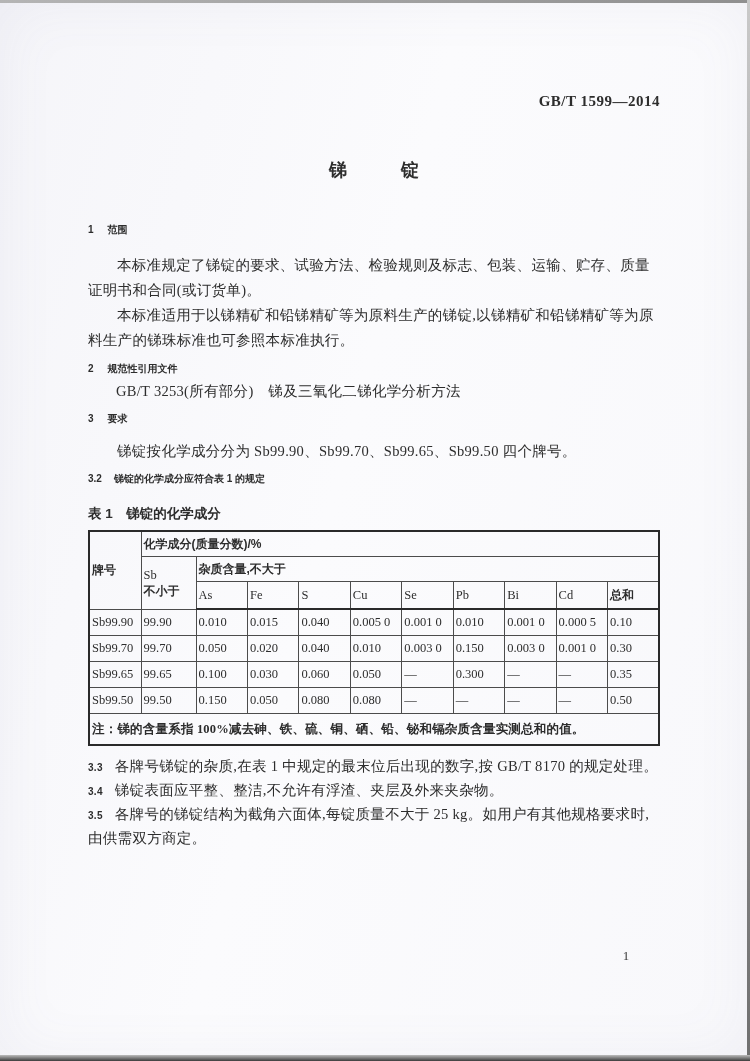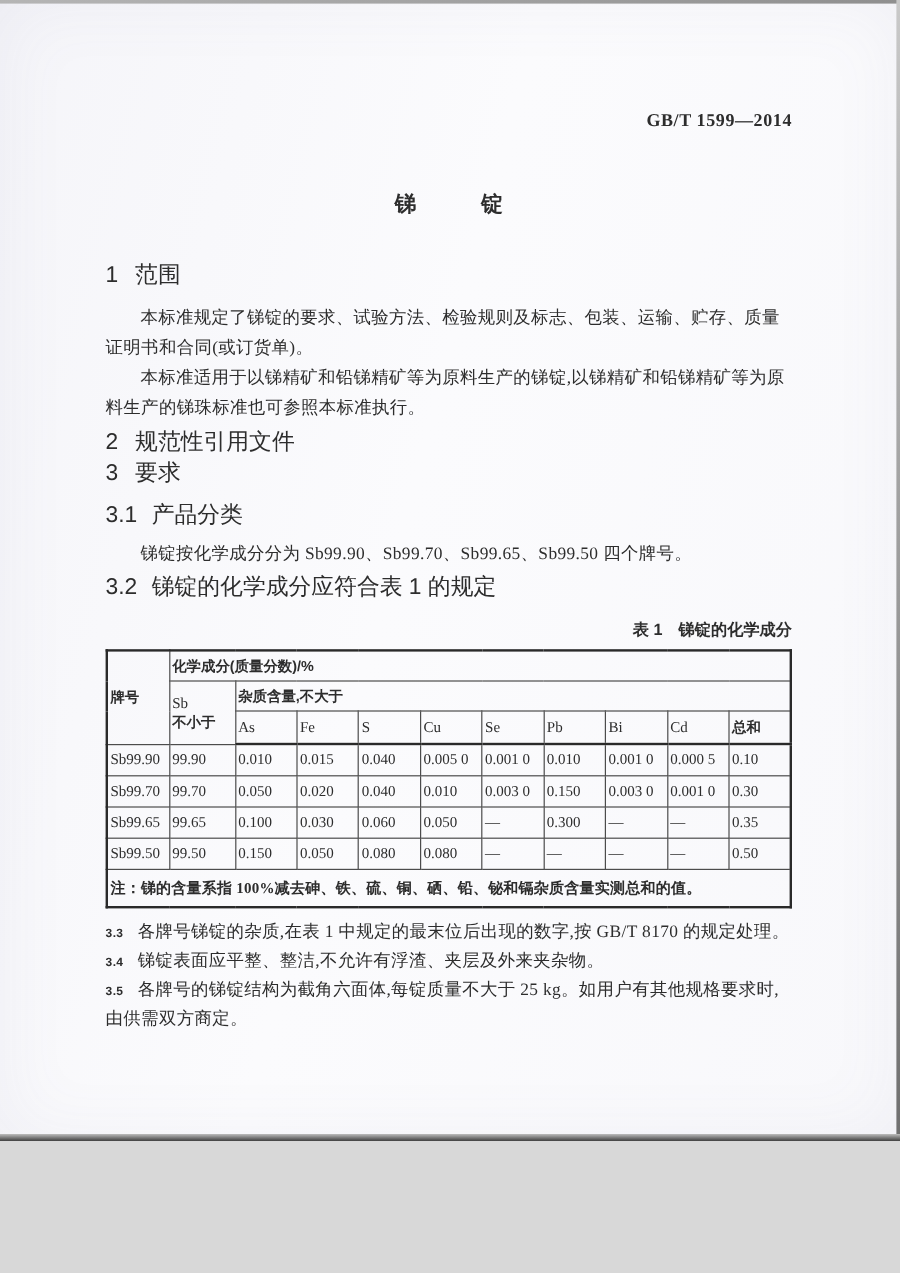--- a/index.html
+++ b/index.html
@@ -1,18 +1,18 @@
 <!DOCTYPE html>
 <html><head>
 <meta charset="utf-8">
 <style>
   html,body{margin:0;padding:0;background:#d8d8d8;}
   .scan{
     position:relative;
-    width:750px;height:951px;
+    width:750px;height:1061px;
     margin:0 auto;
     background:linear-gradient(105deg,#f5f5f9 0%,#fbfbfd 45%,#f8f8fb 100%);
     box-shadow:inset 0 0 60px rgba(110,110,150,0.07);
     overflow:hidden;
     color:#2d2d2d;
   }
   .edge{position:absolute;}
   .edge-top{top:0;left:0;right:0;height:3px;background:linear-gradient(90deg,#b5b5b5,#8f8f8f);}
   .edge-right{top:0;right:0;bottom:0;width:3px;background:linear-gradient(180deg,#c9c9c9,#6f6f6f);}
   .edge-bottom{left:0;right:0;bottom:0;height:6px;background:linear-gradient(180deg,#bdbdbd,#3c3c3c);}
@@ -29,37 +29,37 @@
     letter-spacing:0.5px;
   }
   .doc-title{
     margin:44px 0 0 0;
     text-align:center;
     font-family:"Liberation Sans","DejaVu Sans",sans-serif;
     font-weight:bold;font-size:18px;line-height:32px;
   }
   .h-sec{
     font-family:"Liberation Sans","DejaVu Sans",sans-serif;
-    font-weight:normal;font-size:19px;line-height:20px;
+    font-weight:bold;font-size:10px;line-height:20px;
   }
   .h1-sec{margin-top:34px;}
   .h-num{display:inline-block;margin-right:14px;}
   .h-num-sub{display:inline-block;margin-right:12px;}
   p{margin:0;}
   .body-p{line-height:25px;text-indent:2em;letter-spacing:0.3px;}
   .mt13{margin-top:13px;}
   .mt7{margin-top:7px;}
   .h2-sec{margin-top:6px;}
   .ref-line{line-height:24px;padding-left:28px;letter-spacing:0.3px;}
   .h3-sec{margin-top:6px;}
   .h31-sec{margin-top:15px;}
   .p-class{margin-top:10px;line-height:25px;text-indent:2em;letter-spacing:0.3px;}
   .h32-sec{margin-top:5px;}
   .tbl-caption{
-    margin-top:16px;text-align:right;
+    margin-top:16px;text-align:left;
     font-family:"Liberation Sans","DejaVu Sans",sans-serif;
     font-weight:bold;font-size:13.5px;line-height:18px;
   }
   table.t1{
     margin-top:7px;width:100%;
     border-collapse:collapse;table-layout:fixed;
     border:2px solid #2a2a2a;
   }
   table.t1 td{
     border:1px solid #4c4c4c;
@@ -114,28 +114,26 @@
 
     <div class="h-sec h1-sec">
       <span class="h-num">1</span><span>范围</span>
     </div>
     <p class="body-p mt13">本标准规定了锑锭的要求、试验方法、检验规则及标志、包装、运输、贮存、质量证明书和合同(或订货单)。</p>
     <p class="body-p">本标准适用于以锑精矿和铅锑精矿等为原料生产的锑锭,以锑精矿和铅锑精矿等为原料生产的锑珠标准也可参照本标准执行。</p>
 
     <div class="h-sec h2-sec">
       <span class="h-num">2</span><span>规范性引用文件</span>
     </div>
+    <p class="ref-line">GB/T 3253(所有部分)　锑及三氧化二锑化学分析方法</p>
 
     <div class="h-sec h3-sec">
       <span class="h-num">3</span><span>要求</span>
     </div>
 
-    <div class="h-sec h31-sec">
-      <span class="h-num-sub">3.1</span><span>产品分类</span>
-    </div>
     <p class="p-class">锑锭按化学成分分为 Sb99.90、Sb99.70、Sb99.65、Sb99.50 四个牌号。</p>
 
     <div class="h-sec h32-sec">
       <span class="h-num-sub">3.2</span><span>锑锭的化学成分应符合表 1 的规定</span>
     </div>
 
     <div class="tbl-caption">表 1　锑锭的化学成分</div>
 
     <table class="t1">
       <colgroup>

